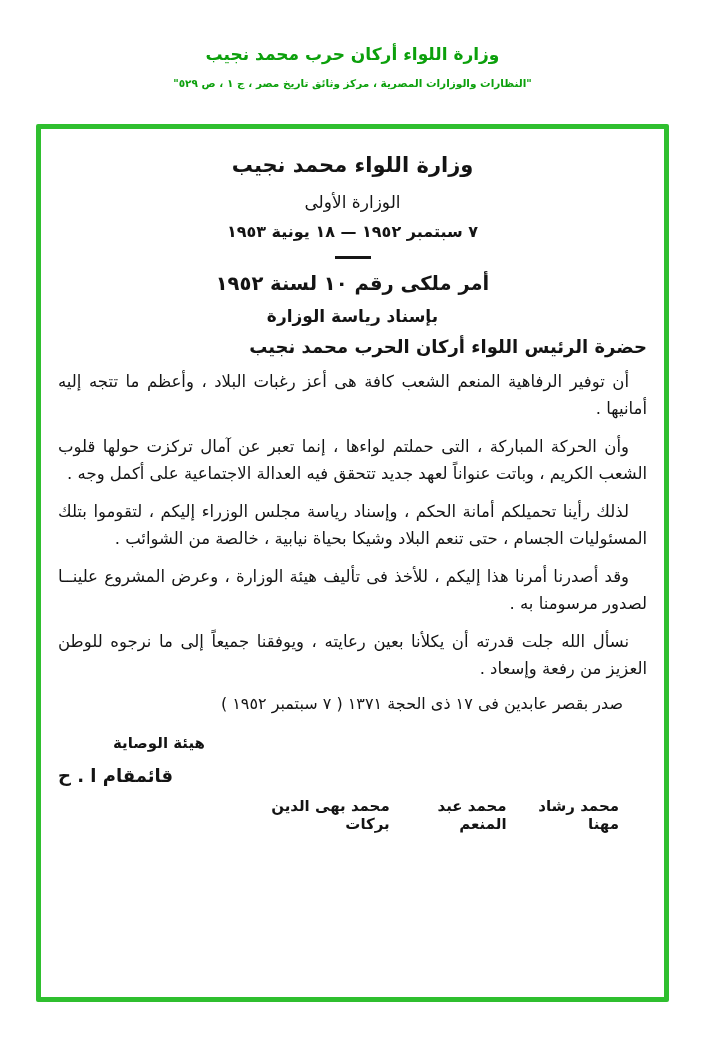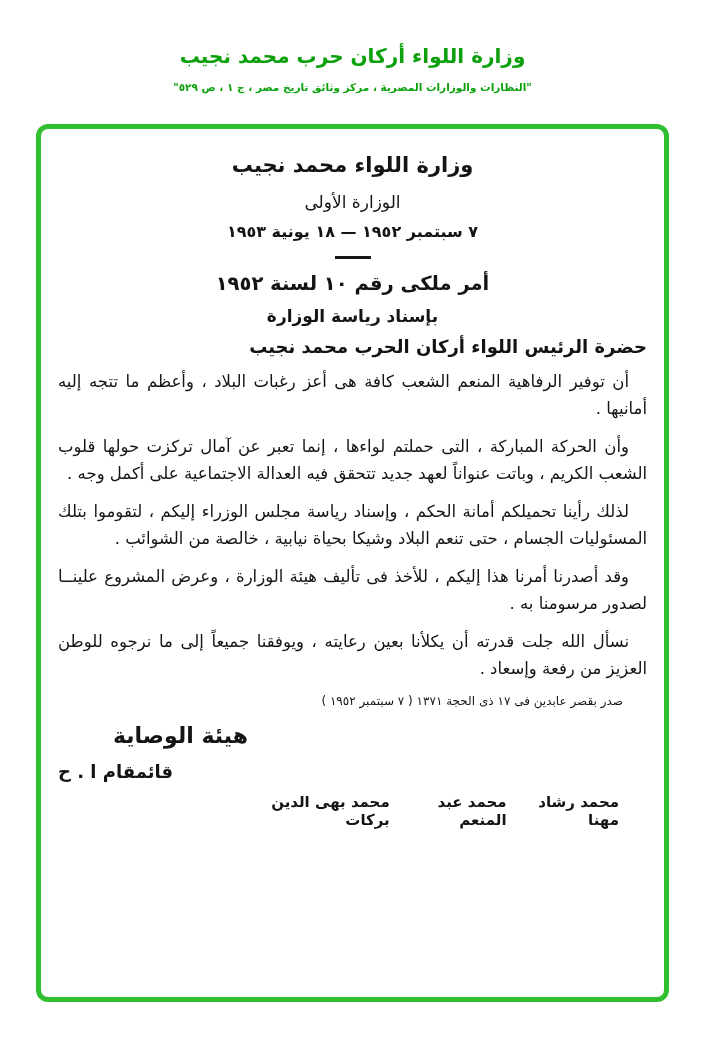--- a/index.html
+++ b/index.html
@@ -9,51 +9,51 @@
     font-family: "DejaVu Sans", sans-serif;
     direction: rtl;
     overflow: hidden;
     color: #141414;
   }
   .page { position: relative; width: 705px; height: 1042px; background: #ffffff; }
 
   .page-header { position: absolute; top: 44px; left: 0; right: 0; text-align: center; }
   .header-title {
     color: var(--header-green, #0ca00c);
-    font-weight: bold; font-size: 20px; letter-spacing: 0.5px;
+    font-weight: bold; font-size: 17px; letter-spacing: 0.5px;
   }
   .header-citation {
     color: var(--header-green, #0ca00c);
     font-weight: bold; font-size: 10.5px; margin-top: 13px; letter-spacing: 0.3px;
   }
 
   .doc-frame {
     position: absolute; top: 124px; left: 36px;
     width: 633px; height: 878px; box-sizing: border-box;
     border: 5px solid var(--border-green, #2fbf2f);
-    border-radius: 12px;
+    border-radius: 2px;
     padding: 24px 17px 0;
     background: #ffffff;
   }
 
   .doc-title   { text-align: center; font-size: 21px;  font-weight: bold; }
   .doc-subtitle{ text-align: center; font-size: 17px; margin-top: 15px; }
   .doc-dates   { text-align: center; font-size: 16px;  font-weight: bold; margin-top: 10px; }
   .divider     { width: 36px; height: 3px; background: #161616; margin: 15px auto 13px; }
   .decree-title  { text-align: center; font-size: 19.5px; font-weight: bold; }
   .decree-subject{ text-align: center; font-size: 17px;   font-weight: bold; margin-top: 11px; }
   .addressee   { font-size: 18px; font-weight: bold; margin-top: 10px; }
 
   .para {
     font-size: 16.5px; line-height: 27px;
     margin: 11px 0 0; text-align: justify; text-indent: 18px;
   }
 
-  .issued    { font-size: 12px; margin-top: 12px; text-indent: 24px; }
-  .authority { font-size: 22px; font-weight: bold; margin-top: 15px; text-align: left; padding-left: 55px; }
+  .issued    { font-size: 16px; margin-top: 12px; text-indent: 24px; }
+  .authority { font-size: 15px; font-weight: bold; margin-top: 21px; text-align: left; padding-left: 55px; }
   .rank      { font-size: 18px; font-weight: bold; margin-top: 13px; text-align: left; padding-left: 0; padding-right: 30px; }
   .names {
     display: flex; justify-content: space-between;
     margin-top: 11px; padding: 0 28px 0 170px;
     font-size: 15px; font-weight: bold;
   }
 </style>
 </head>
 <body>
 

